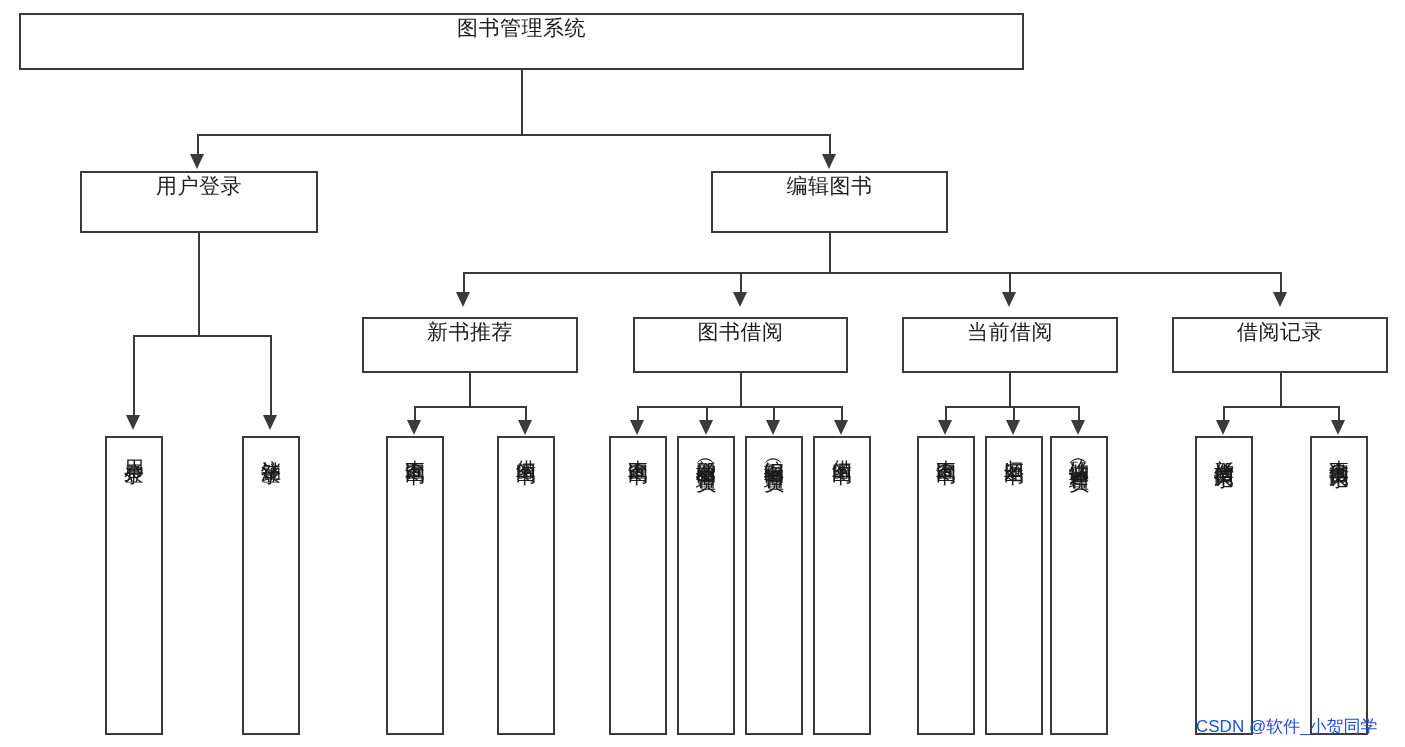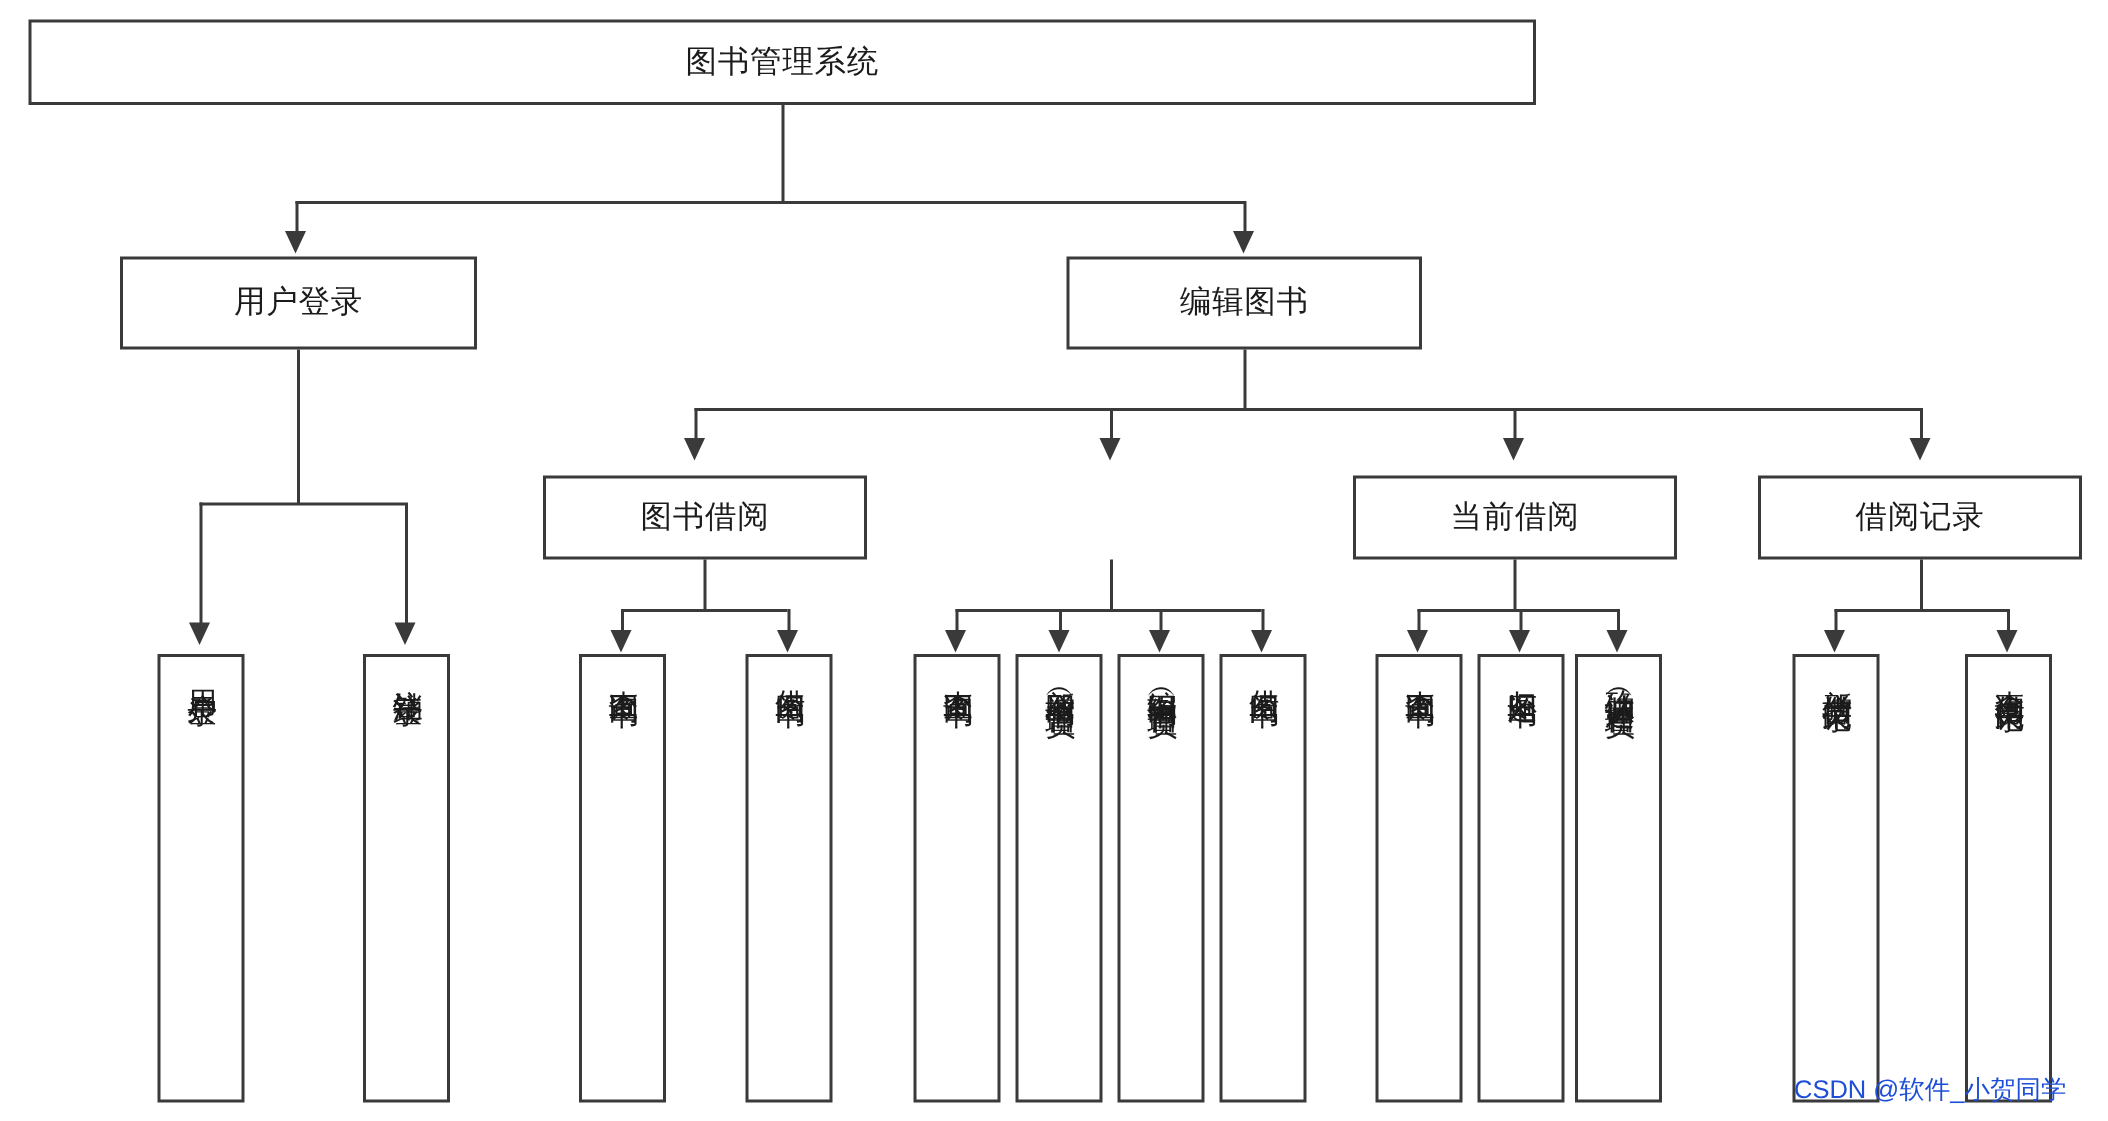--- a/index.html
+++ b/index.html
@@ -18,21 +18,20 @@
     overflow: hidden;
   }
 
   
   .node {
     position: absolute;
     box-sizing: border-box;
     background: #ffffff;
     border: 2.5px solid #3a3a3a;
     display: flex;
-    align-items: center;
     justify-content: center;
   }
   .node .label {
     color: #1b1b1b;
     font-size: 21px;
     line-height: 1.2;
     letter-spacing: 0.5px;
     white-space: nowrap;
   }
 
@@ -129,20 +128,23 @@
   <div class="vline" style="left:740px; top:272px; height:22px;"></div>
   <div class="arrow" style="left:733px; top:292px;"></div>
 
   <div class="vline" style="left:1009px; top:272px; height:22px;"></div>
   <div class="arrow" style="left:1002px; top:292px;"></div>
 
   <div class="vline" style="left:1280px; top:272px; height:22px;"></div>
   <div class="arrow" style="left:1273px; top:292px;"></div>
 
   <div class="node horiz" style="left:362px; top:317px; width:216px; height:56px;">
+    <span class="label">新书推荐</span>
+  </div>
+  <div class="node horiz" style="left:633px; top:317px; width:215px; height:56px;">
     <span class="label">图书借阅</span>
   </div>
   <div class="node horiz" style="left:1172px; top:317px; width:216px; height:56px;">
     <span class="label">借阅记录</span>
   </div>
   <div class="node horiz" style="left:902px; top:317px; width:216px; height:56px;">
     <span class="label">当前借阅</span>
   </div>
 
   <div class="vline" style="left:469px; top:373px; height:34px;"></div>

